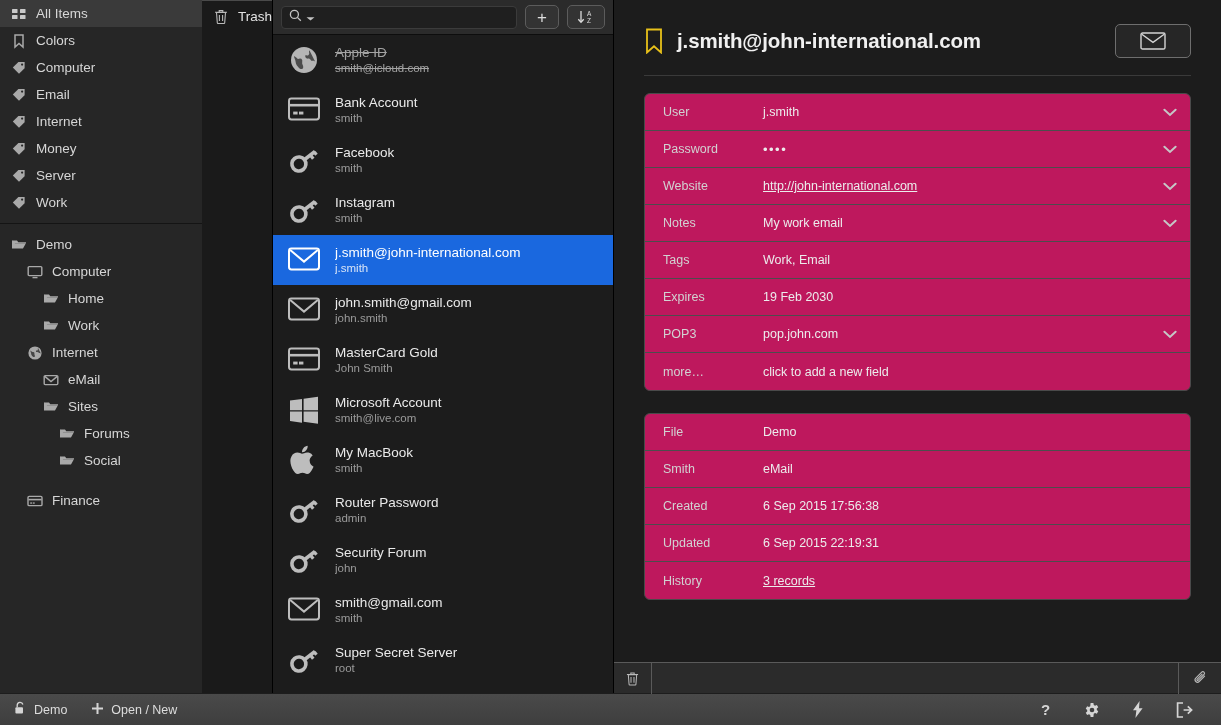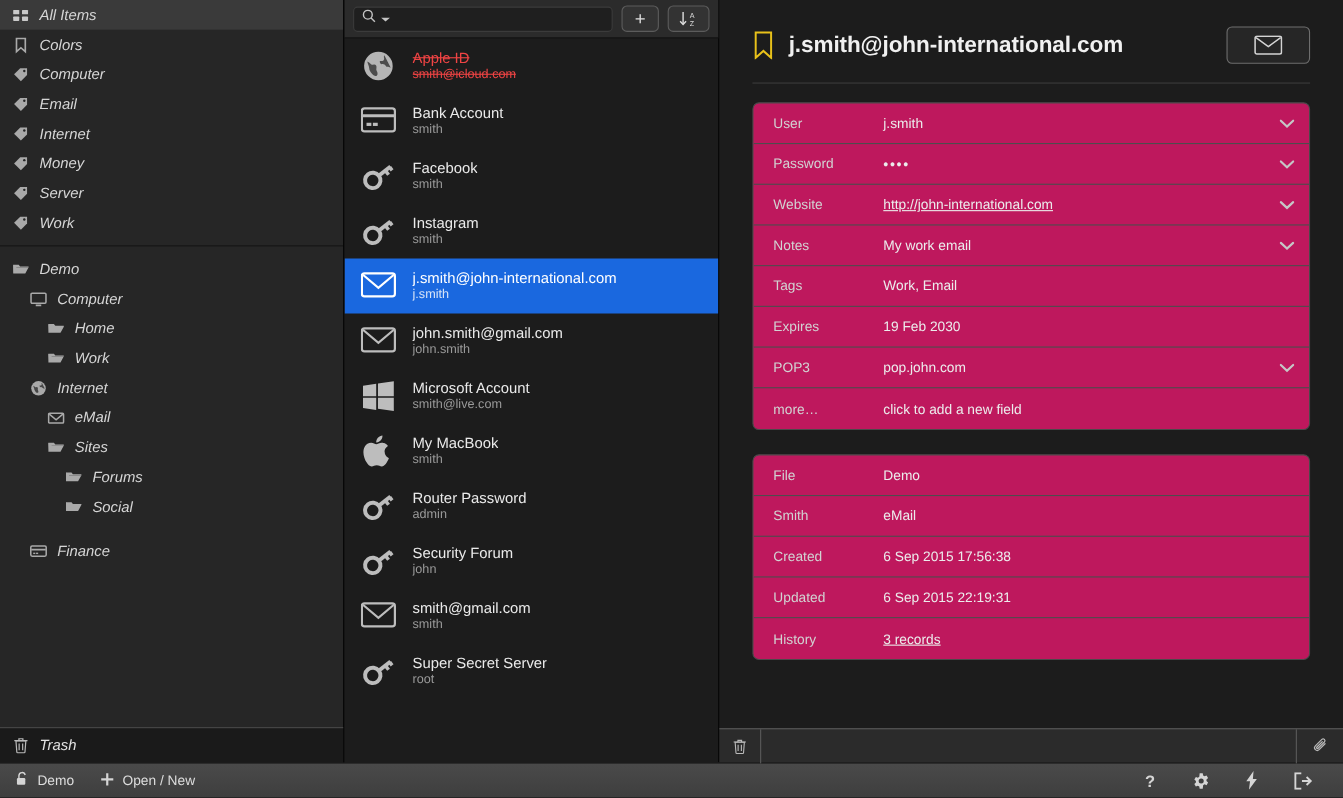--- a/index.html
+++ b/index.html
@@ -12,27 +12,26 @@
   .app {
     position: relative;
     width: 1221px; height: 725px;
     display: flex;
     flex-direction: column;
   }
   .body-row { display: flex; flex: 1 1 auto; height: 693px; }
 
   
   .sidebar {
-    width: 313px;
+    width: 273px;
     background: #262626;
     border-right: 1px solid #000;
     display: flex;
-    flex-direction: column;
+    flex-direction: row;
     position: relative;
-    font-style: italic;
   }
   .side-scroll { flex: 1 1 auto; overflow: hidden; }
   .side-item {
     display: flex; align-items: center;
     height: 27px;
     padding-left: 10px;
     color: #d6d6d6;
     font-size: 13.5px;
     white-space: nowrap;
   }
@@ -115,21 +114,21 @@
   .item .t1 {
     font-size: 13.5px; color: #eaeaea; line-height: 17px;
     white-space: nowrap; overflow: hidden; text-overflow: ellipsis;
   }
   .item .t2 {
     font-size: 11.5px; color: #9a9a9a; line-height: 15px;
     white-space: nowrap; overflow: hidden; text-overflow: ellipsis;
   }
   .item.selected .t1 { color: #fff; }
   .item.selected .t2 { color: #d8e4f7; }
-  .item.struck .t1, .item.struck .t2 { text-decoration: line-through; color: #ef4444; }
+  .item.struck .t1, .item.struck .t2 { text-decoration: line-through; color: #a3a3a3; }
 
   
   .detail {
     flex: 1 1 auto;
     background: #1c1c1c;
     display: flex; flex-direction: column;
     position: relative;
   }
   .detail-head {
     padding: 24px 30px 0 30px;
@@ -505,20 +504,34 @@
           <div class="item">
             <span class="iico">
               <svg width="32" height="26" viewBox="0 0 32 26">
                 <rect x="1" y="1.5" width="30" height="21" rx="2.4" fill="none" stroke="#bdbdbd" stroke-width="2"></rect>
                 <path d="M2.2 3L16 14.6 29.8 3" fill="none" stroke="#bdbdbd" stroke-width="2"></path>
               </svg>
             </span>
             <div class="txt">
               <div class="t1">john.smith@gmail.com</div>
               <div class="t2">john.smith</div>
+            </div>
+          </div>
+          <div class="item">
+            <span class="iico">
+              <svg width="32" height="26" viewBox="0 0 32 26">
+                <rect x="1" y="1.5" width="30" height="21" rx="2.4" fill="none" stroke="#bdbdbd" stroke-width="2"></rect>
+                <path d="M1.6 8.2h29.2" stroke="#bdbdbd" stroke-width="2.6"></path>
+                <rect x="5.2" y="14.6" width="4.4" height="2.9" fill="#bdbdbd"></rect>
+                <rect x="11" y="14.6" width="4.4" height="2.9" fill="#bdbdbd"></rect>
+              </svg>
+            </span>
+            <div class="txt">
+              <div class="t1">MasterCard Gold</div>
+              <div class="t2">John Smith</div>
             </div>
           </div>
           <div class="item">
             <span class="iico">
               <svg width="30" height="28" viewBox="0 0 30 28">
                 <g fill="#bdbdbd">
                   <path d="M1 4.6l12-1.7v11.4H1z"></path>
                   <path d="M14.6 2.7L29 .7v13.6H14.6z"></path>
                   <path d="M1 15.6h12v11.2L1 25z"></path>
                   <path d="M14.6 15.6H29v12.1l-14.4-2z"></path>

